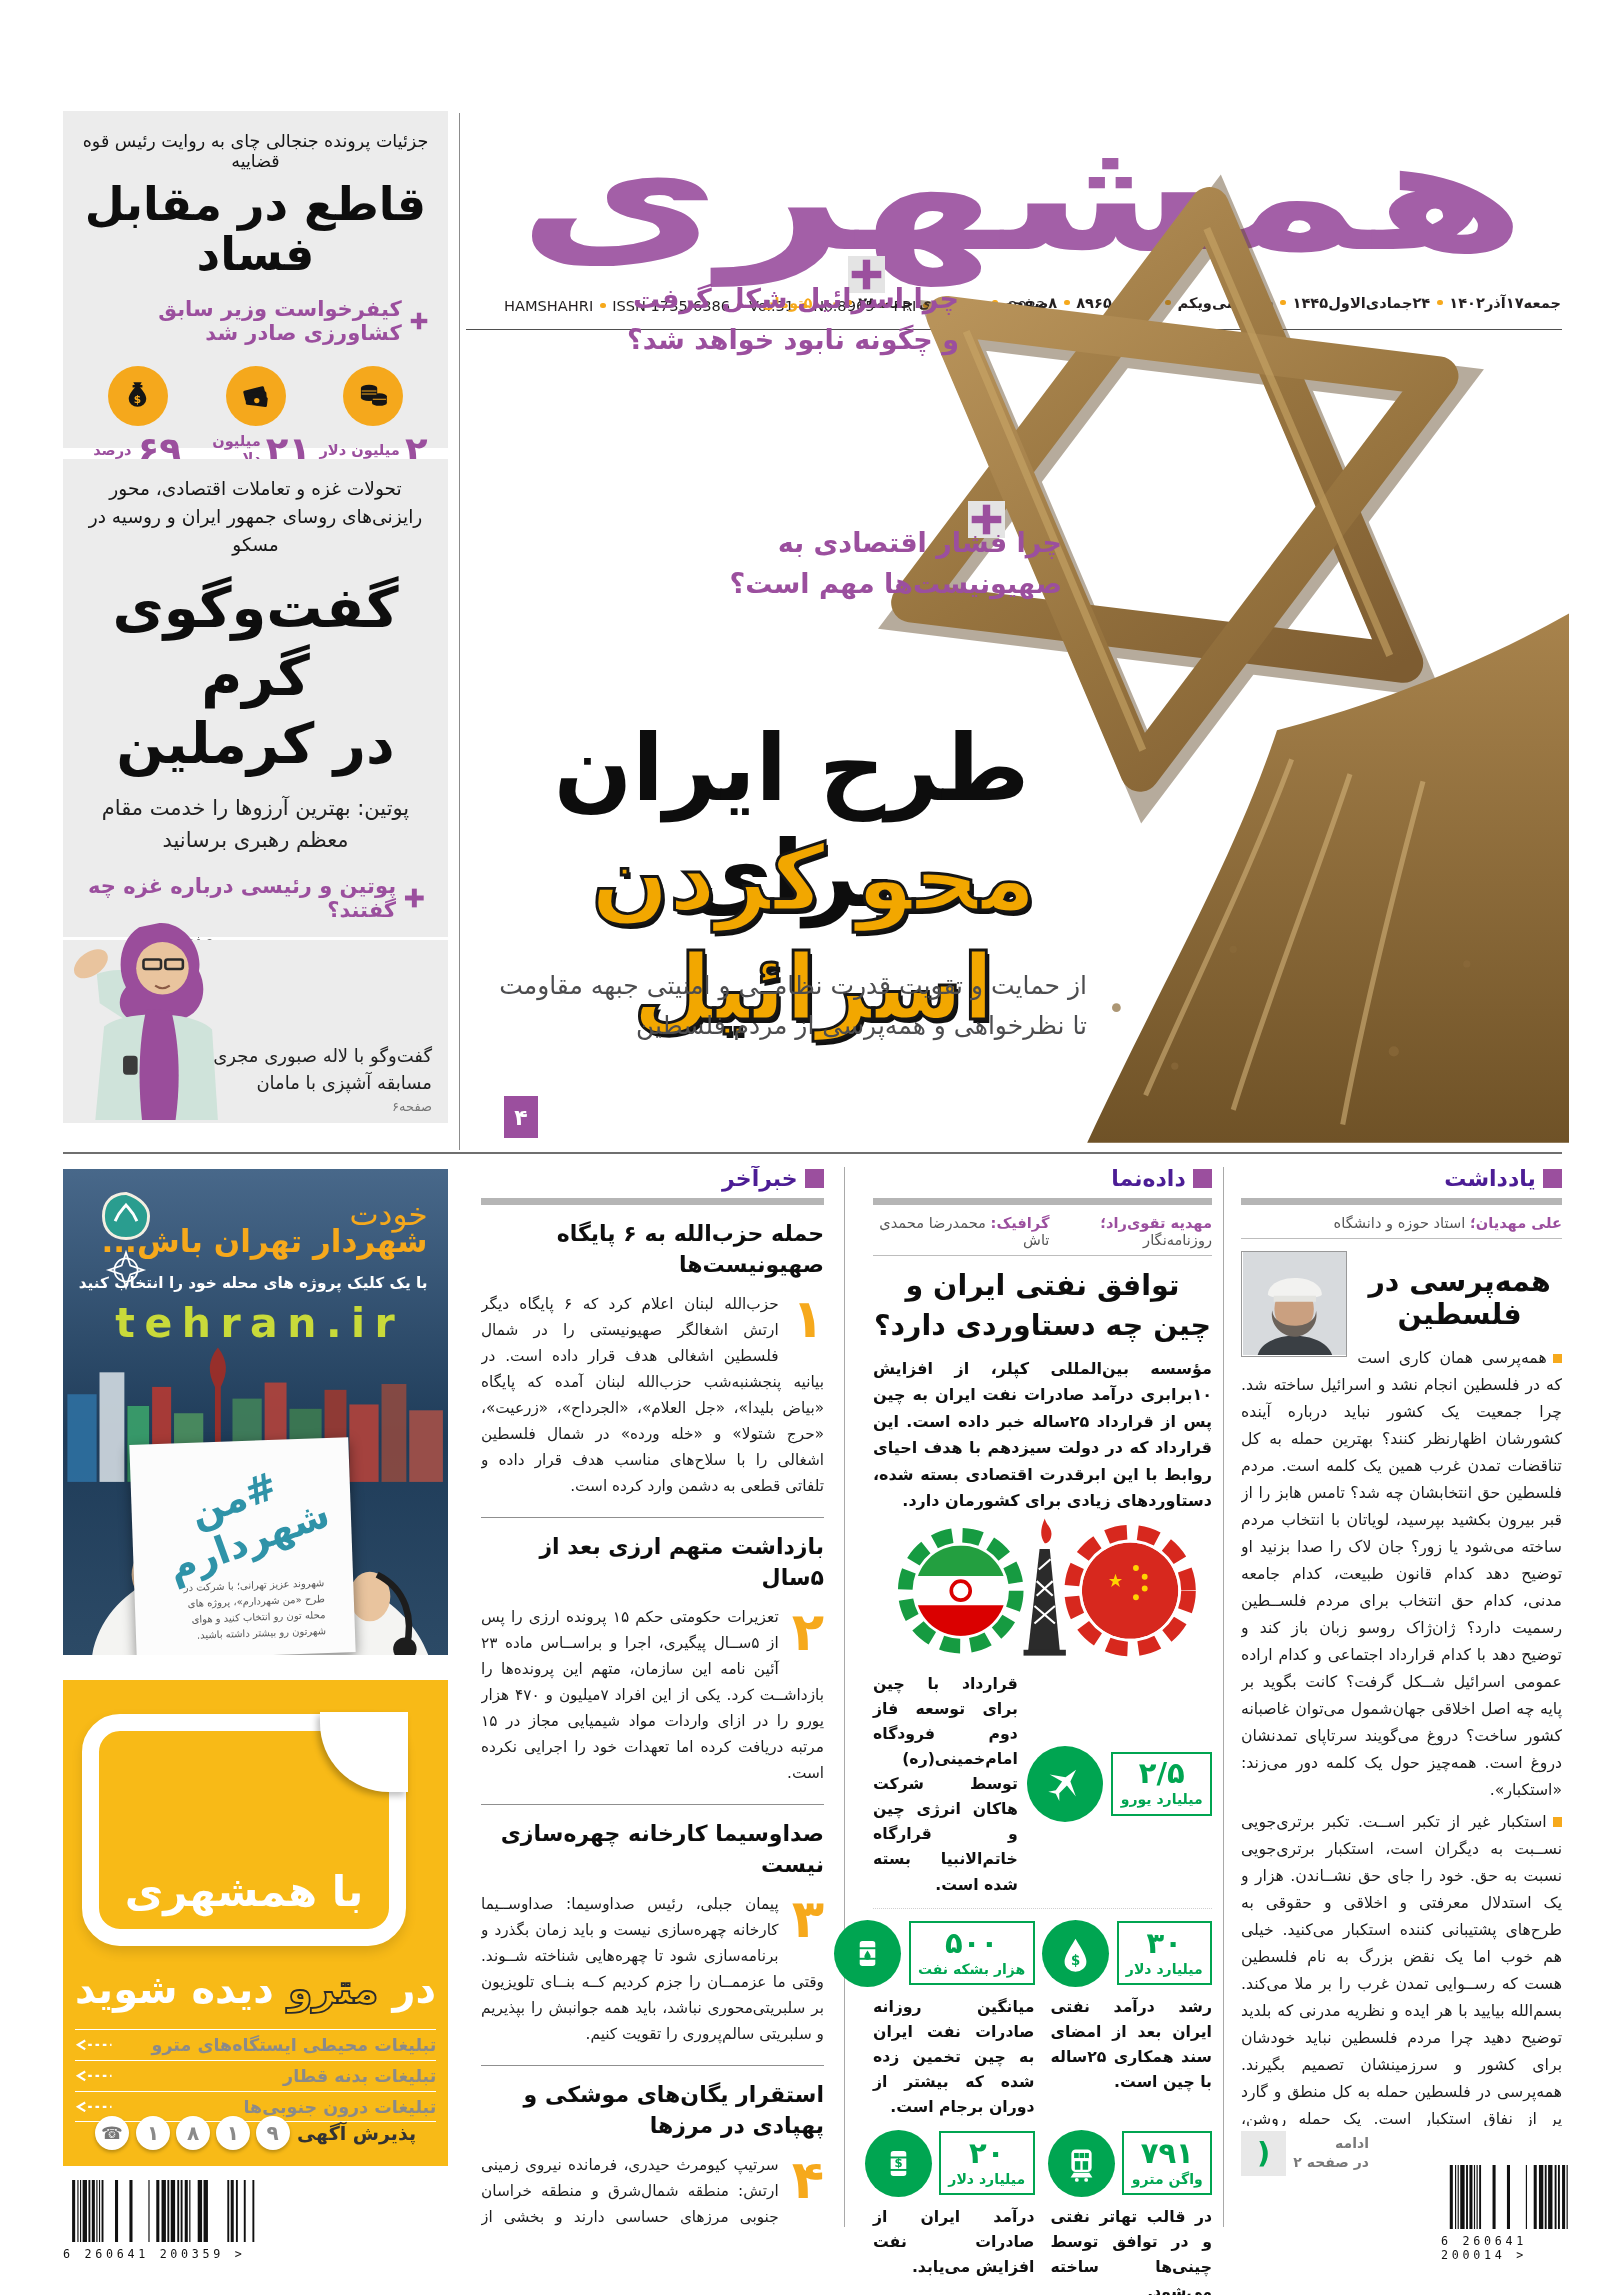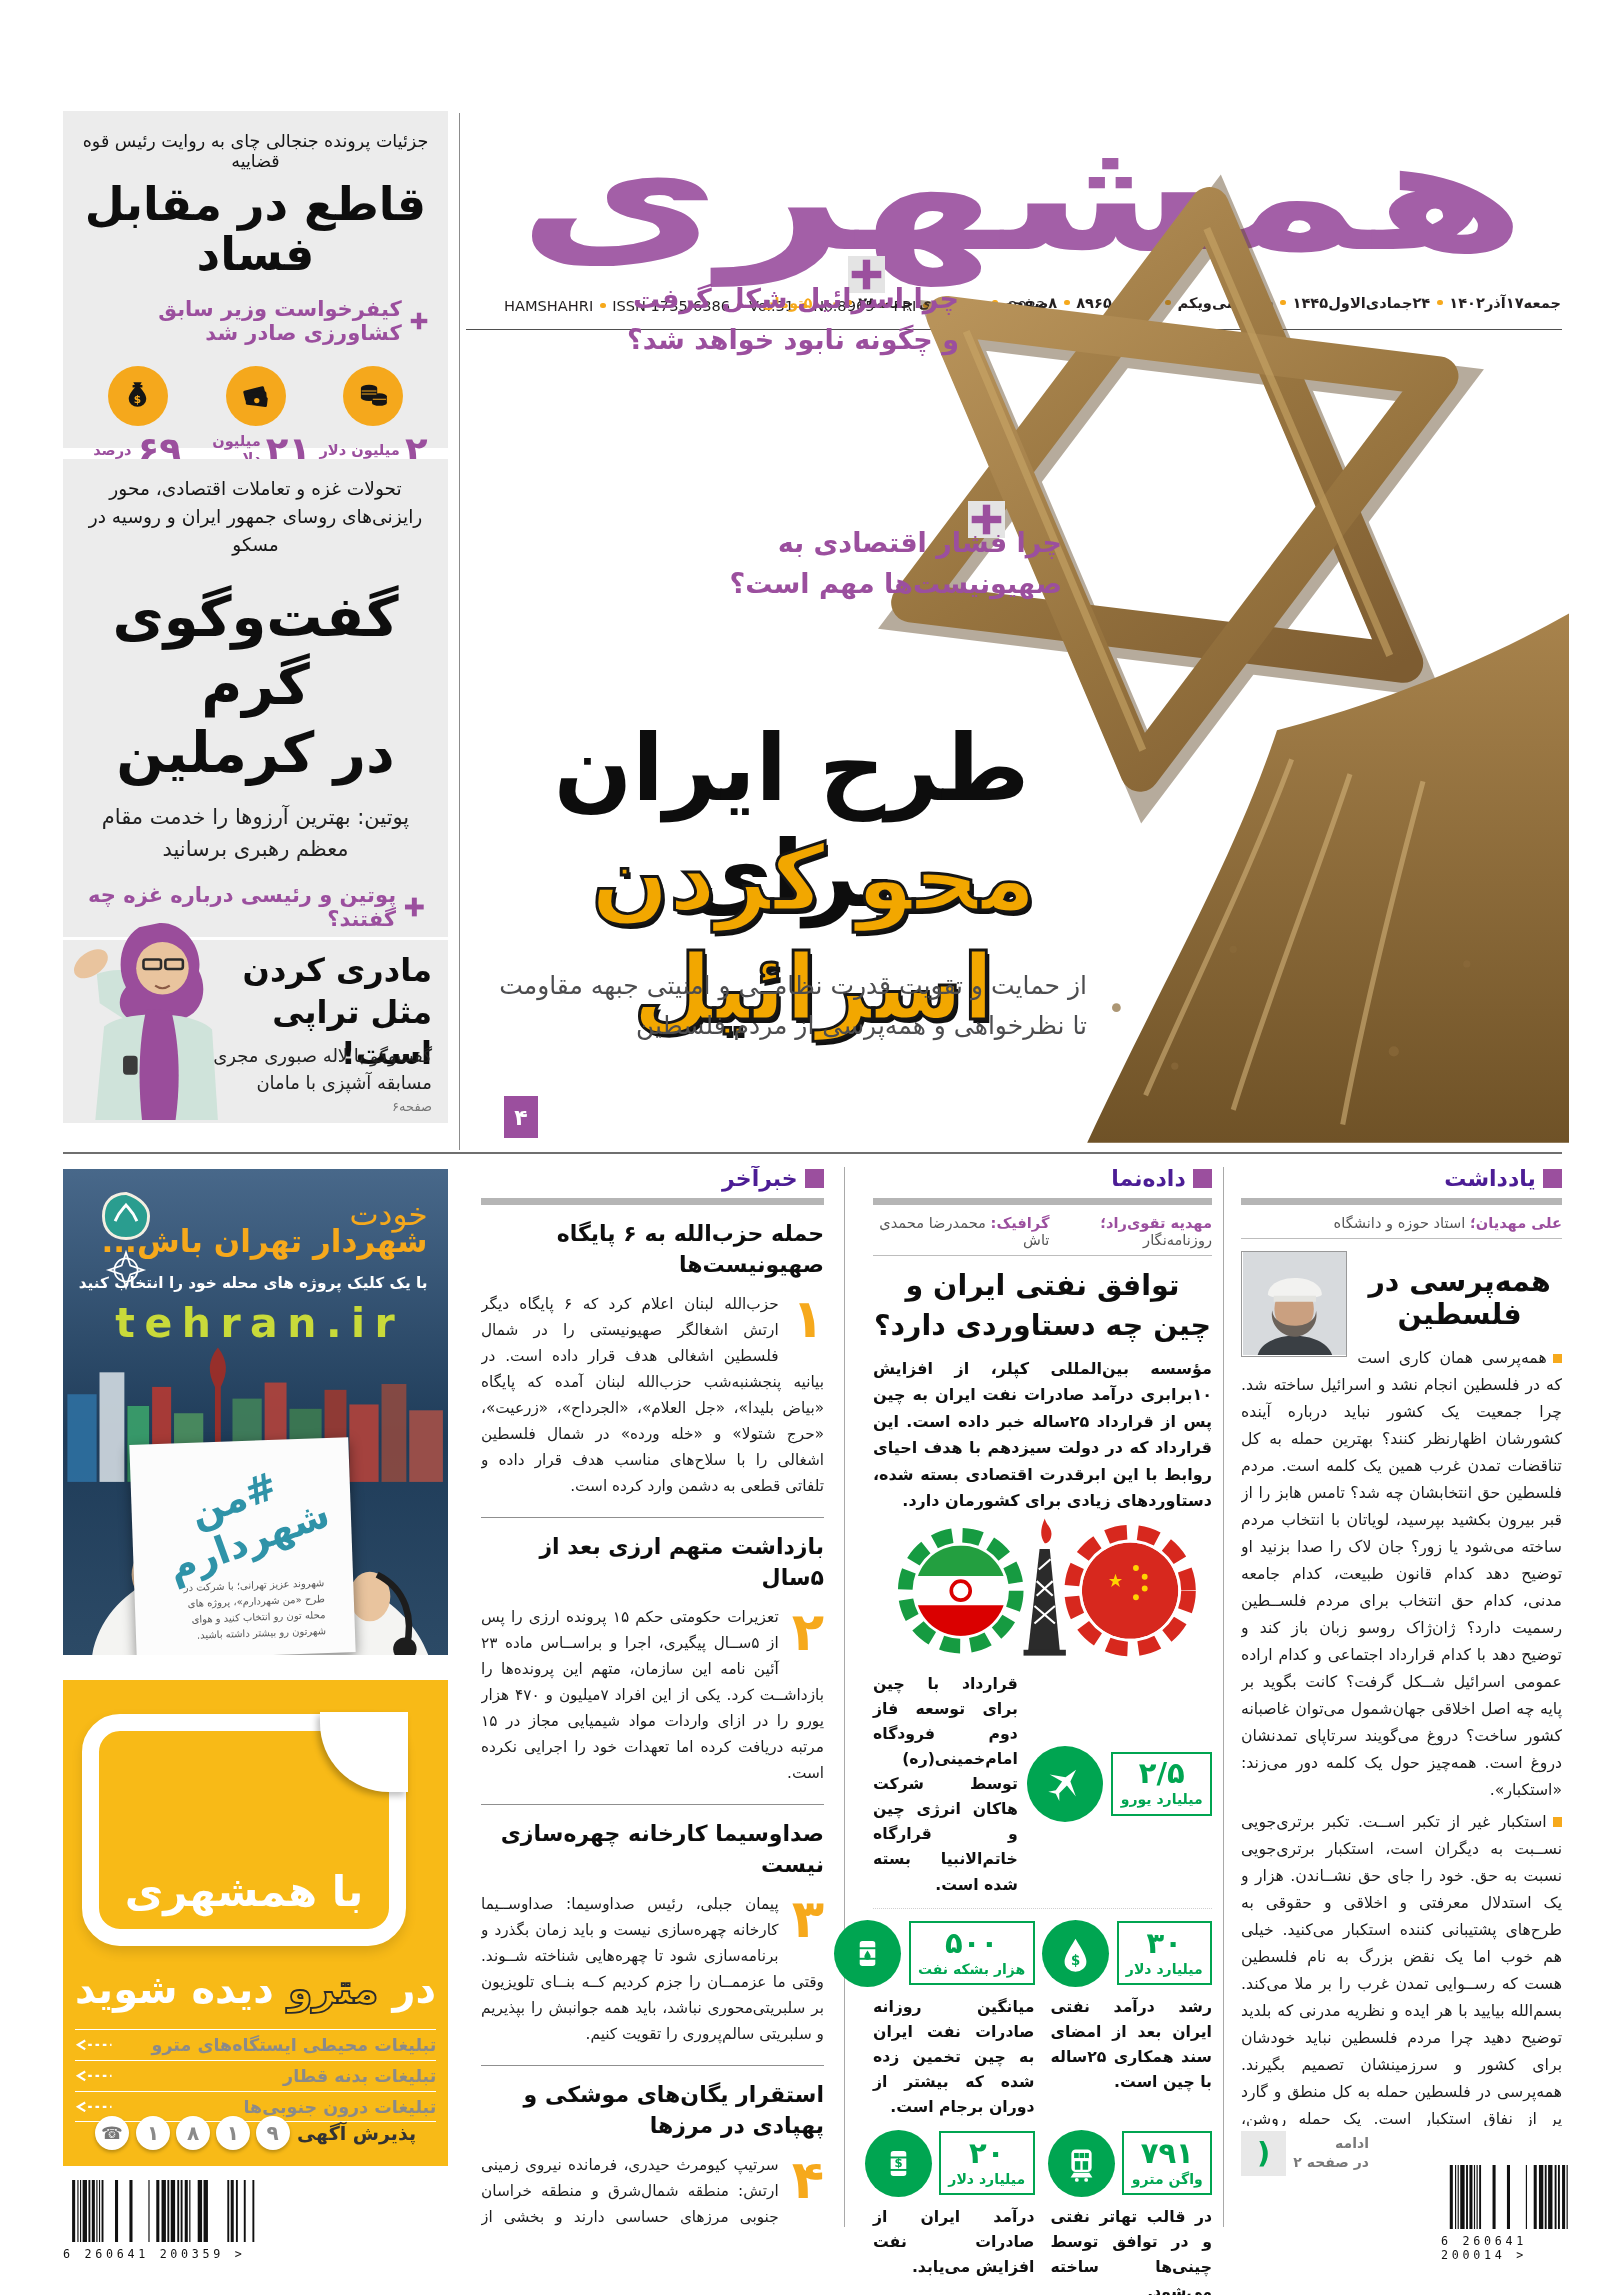--- a/index.html
+++ b/index.html
@@ -30,21 +30,21 @@
   .b1-stat { width:32%; text-align:center; }
   .y-circle { width:60px; height:60px; border-radius:50%; background:#f5a81c; margin:0 auto; display:flex; align-items:center; justify-content:center; }
   .b1-valrow { display:flex; align-items:center; justify-content:center; gap:5.1px; margin-top:5.8px; color:#9b4f9e; }
   .b1-val { font-size:37px; font-weight:bold; line-height:1; }
   .b1-unit { font-size:14.6px; font-weight:bold; line-height:1.15; text-align:right; }
   .b1-cap { font-size:14.2px; line-height:1.55; color:#111; font-weight:bold; margin-top:4.4px; }
   .box-foot { font-size:14px; color:#3c3c3c; text-align:left; border-bottom:1.5px solid #4a4a4a; padding-bottom:4.4px; margin-top:17.5px; }
 
   .box2 { left:64px; top:459px; width:385px; height:478px; padding:16px 22px 12px; }
   .b2-kicker { font-size:18.6px; color:#151515; text-align:center; line-height:1.5; }
-  .b2-head { font-size:56px; font-weight:bold; color:#0e0e0e; text-align:center; line-height:1.22; margin-top:24px; }
+  .b2-head { font-size:56px; font-weight:bold; color:#0e0e0e; text-align:center; line-height:1.22; margin-top:15px; }
   .b2-sub { font-size:21px; color:#222; text-align:center; line-height:1.55; margin-top:13px; }
   .b2-page { font-size:13px; color:#777; margin-top:10.2px; text-align:left; padding-left:88px; }
   .qr-row { display:flex; gap:10.2px; margin-top:1.5px; align-items:flex-start; flex-direction:row-reverse; }
   .qr-cap { font-size:14.2px; line-height:1.6; color:#222; text-align:justify; }
   .qr-cap b { color:#9b4f9e; }
 
   .box3 { left:64px; top:940px; width:385px; height:183px; }
   .b3-head { position:absolute; right:16px; top:10.2px; width:219px; font-size:32px; font-weight:bold; line-height:1.3; text-align:right; color:#0e0e0e; }
   .b3-sub { position:absolute; right:16px; top:102px; width:219px; font-size:18px; line-height:1.5; text-align:right; color:#222; }
   .b3-page { position:absolute; right:16px; top:159px; font-size:13px; color:#777; }
@@ -409,24 +409,20 @@
           <rect x="5" y="75" width="25" height="25" fill="#fff"></rect>
           <rect x="10" y="80" width="15" height="15" fill="#111"></rect>
         </svg>
       <div class="qr-cap">
         <span>با اسکن این کیو آر کد بخش‌های جالبی از </span><b>گفت‌وگوی رئیسی و پوتین</b><span> در کاخ کرملین را ببینید.</span>
       </div>
     </div>
   </div>
 
   <div class="abs graybox box3">
-    <div class="b3-head">
-      <div>مادری کردن</div>
-      <div>مثل تراپی است!</div>
-    </div>
     <div class="b3-sub">گفت‌وگو با لاله صبوری مجری مسابقه آشپزی با مامان</div>
     <div class="b3-page">صفحه۶</div>
     <div class="b3-photo">
       <svg width="197" height="219" viewBox="0 0 270 300">
         <ellipse cx="52" cy="86" rx="26" ry="16" fill="#e9c49e" transform="rotate(-35 52 86)"></ellipse>
         <path d="M60 100 C95 88 120 96 132 120 L110 170 L64 140 Z" fill="#cfe3da"></path>
         <path d="M118 36 C92 52 86 92 100 118 C84 136 92 160 112 164 L182 160 C206 150 212 120 200 96 C206 60 176 28 146 30 Z" fill="#9a4d9b"></path>
         <circle cx="150" cy="92" r="36" fill="#e9c49e"></circle>
         <rect x="124" y="80" width="24" height="13" rx="3" fill="none" stroke="#2b2b2b" stroke-width="3.5"></rect>
         <rect x="154" y="80" width="24" height="13" rx="3" fill="none" stroke="#2b2b2b" stroke-width="3.5"></rect>

